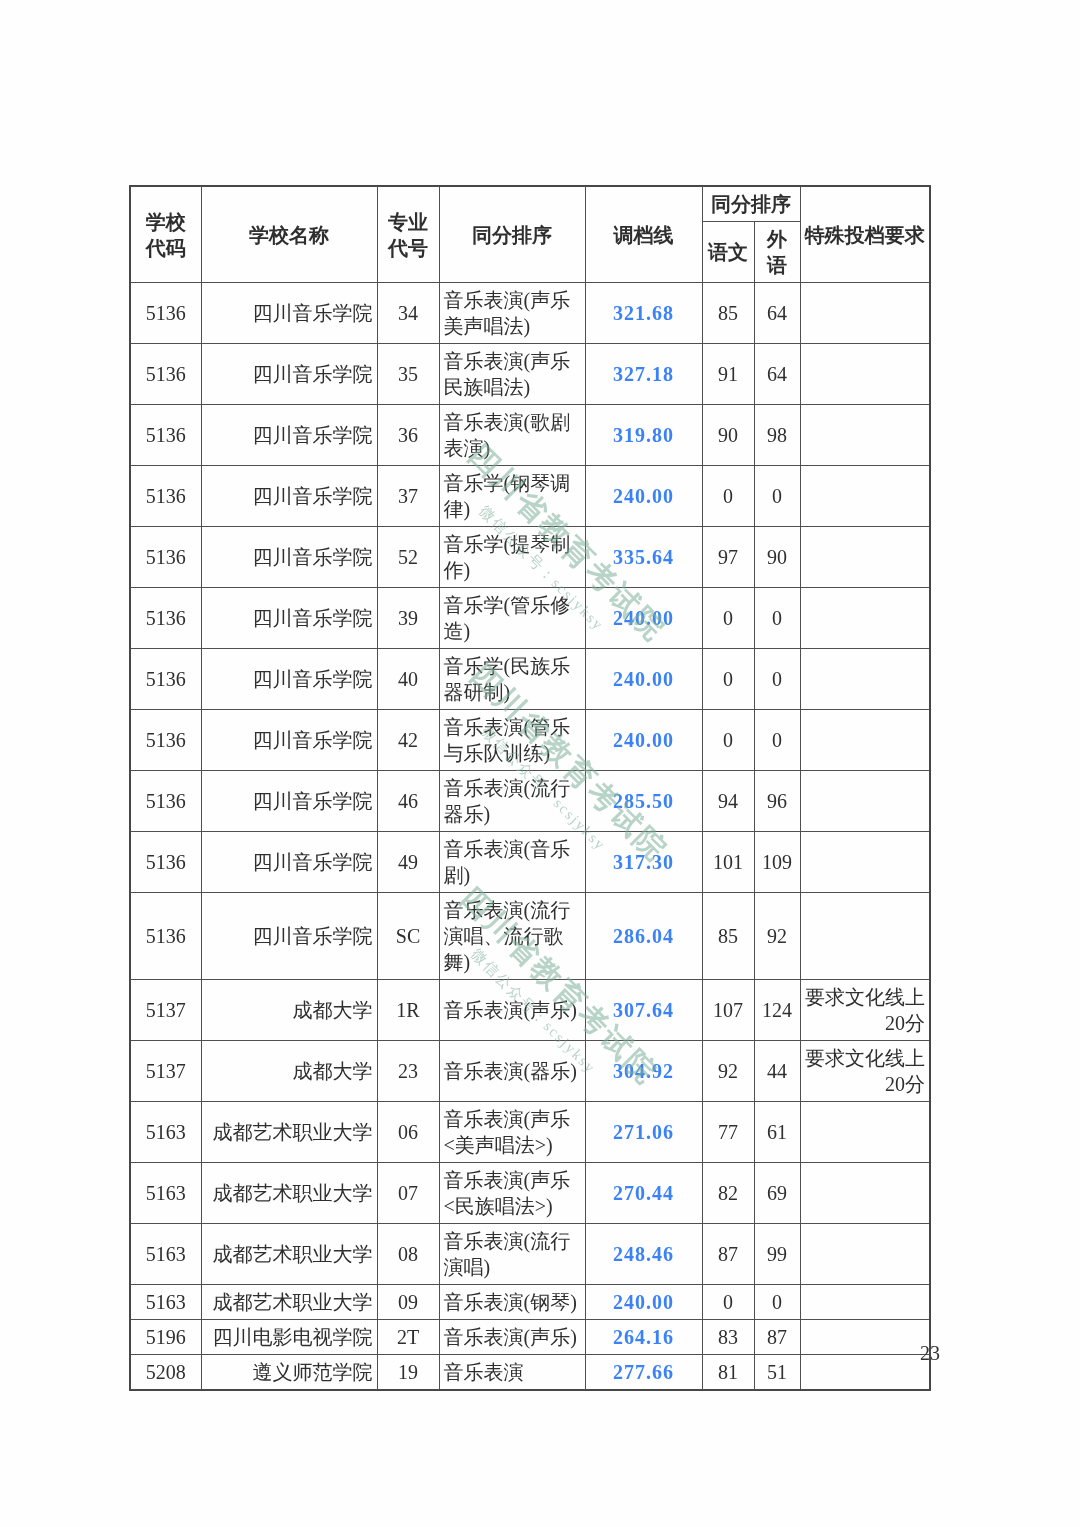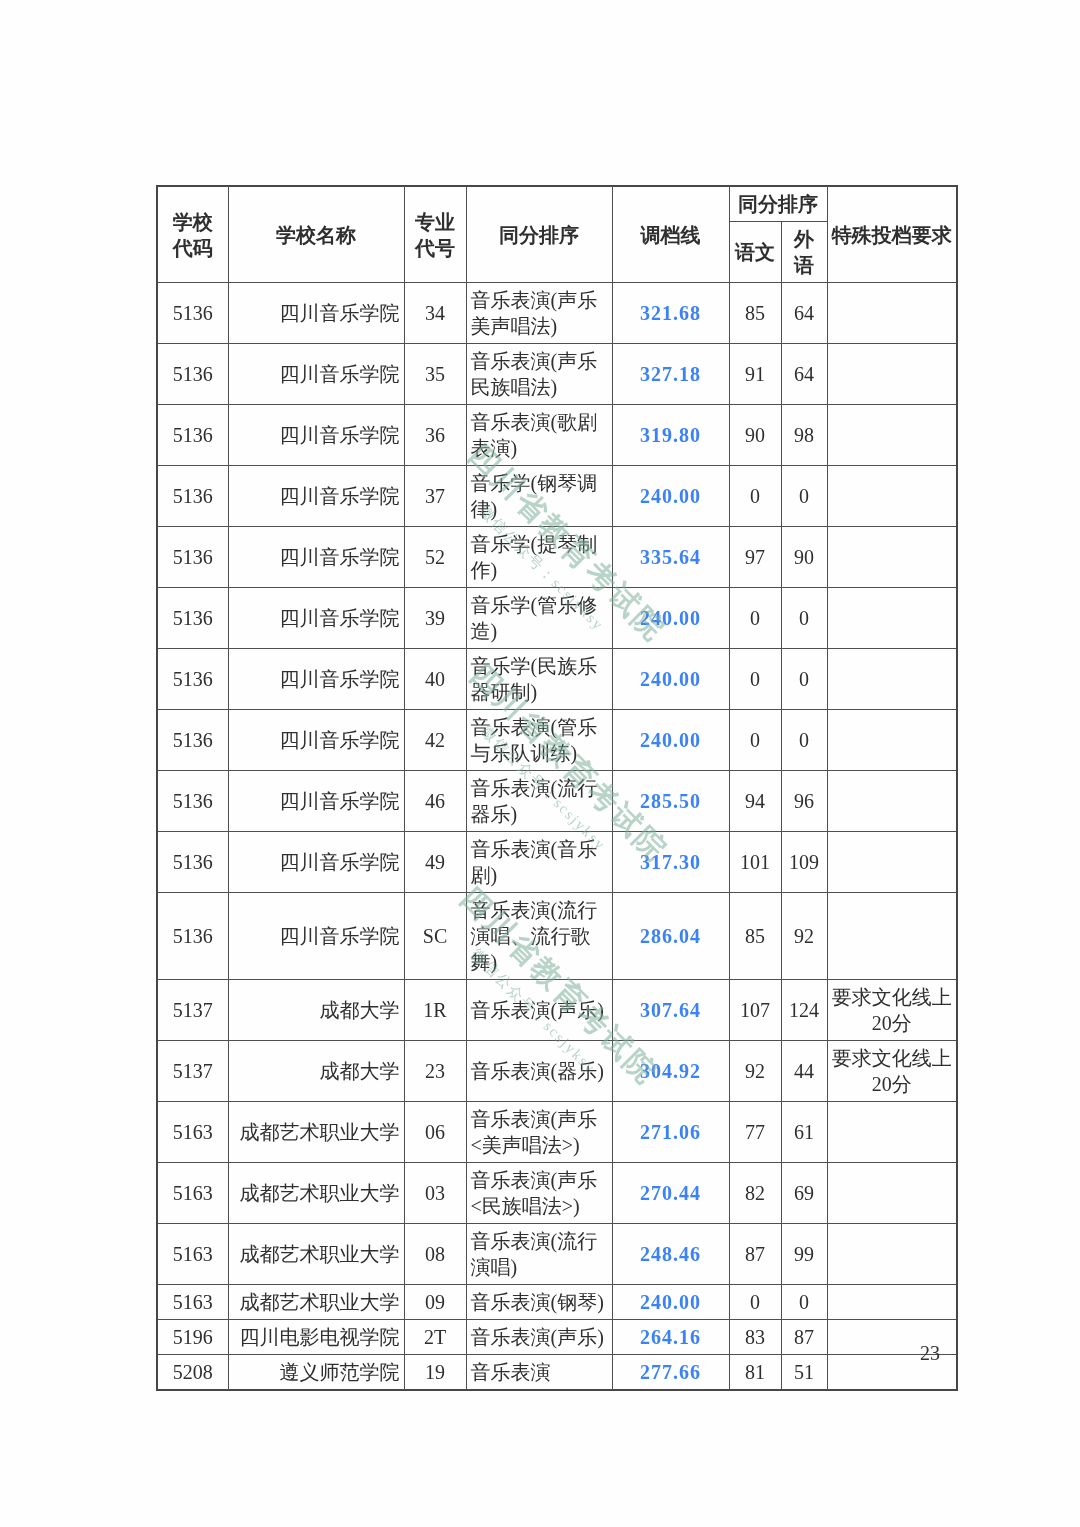--- a/index.html
+++ b/index.html
@@ -6,21 +6,21 @@
   .page{
     position:relative;
     width:1080px;height:1527px;
     background:#fefefe;
     overflow:hidden;
     font-family:"Liberation Serif","DejaVu Serif",serif;
     color:#2f2f2f;
   }
   
   .table-wrap{
-    position:absolute;left:156px;top:185px;width:801px;
+    position:absolute;left:129px;top:185px;width:801px;
   }
   table.adm{
     width:100%;
     border-collapse:collapse;
     table-layout:fixed;
     background:transparent;
   }
   table.adm th, table.adm td{
     border:1.5px solid #4f4f4f;
     vertical-align:middle;
@@ -42,21 +42,21 @@
   td.c-code, td.c-mcode, td.c-cn, td.c-fl{text-align:center;}
   td.c-school{text-align:right;padding-left:8px;}
   td.c-major{text-align:left;padding:4px 2px 4px 5px;}
   td.c-score{
     text-align:center;
     font-weight:bold;
     font-size:21px;
     color:#3b82f6;
     letter-spacing:1px;
   }
-  td.c-spec{text-align:center;padding-left:6px;margin-top:25px;}
+  td.c-spec{text-align:right;padding-left:6px;margin-top:25px;}
   tbody tr{height:34px;}
   
   .watermark{
     position:absolute;
     z-index:5;
     pointer-events:none;
     transform:translate(-50%,-50%) rotate(45deg);
     text-align:center;
     color:rgba(125,175,155,0.55);
     white-space:nowrap;
@@ -256,21 +256,21 @@
             <td class="c-mcode">06</td>
             <td class="c-major">音乐表演(声乐&lt;美声唱法&gt;)</td>
             <td class="c-score">271.06</td>
             <td class="c-cn">77</td>
             <td class="c-fl">61</td>
             <td class="c-spec"></td>
           </tr>
           <tr>
             <td class="c-code">5163</td>
             <td class="c-school">成都艺术职业大学</td>
-            <td class="c-mcode">03</td>
+            <td class="c-mcode">07</td>
             <td class="c-major">音乐表演(声乐&lt;民族唱法&gt;)</td>
             <td class="c-score">270.44</td>
             <td class="c-cn">82</td>
             <td class="c-fl">69</td>
             <td class="c-spec"></td>
           </tr>
           <tr>
             <td class="c-code">5163</td>
             <td class="c-school">成都艺术职业大学</td>
             <td class="c-mcode">08</td>

